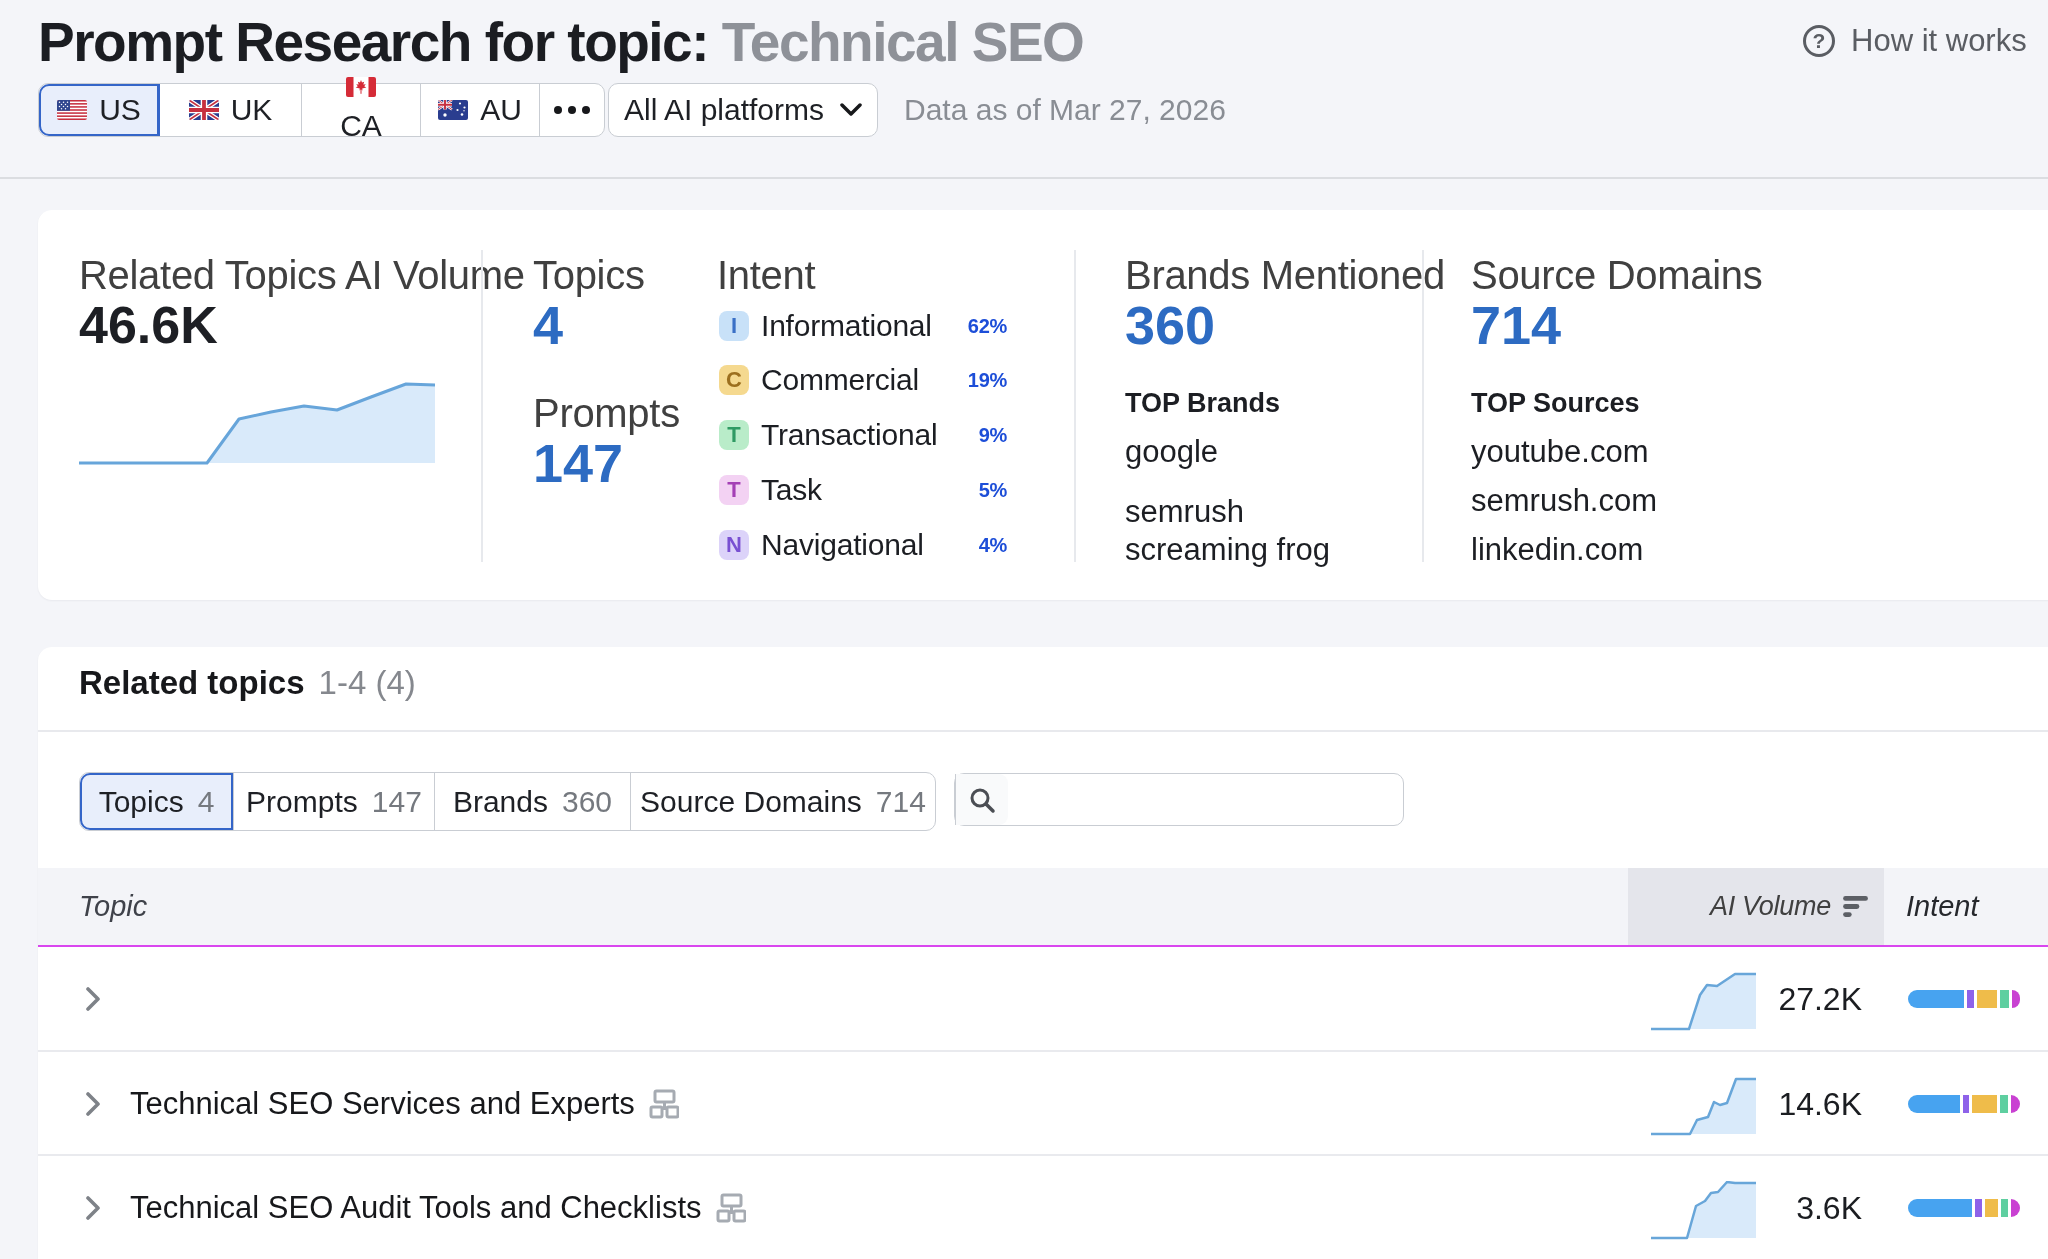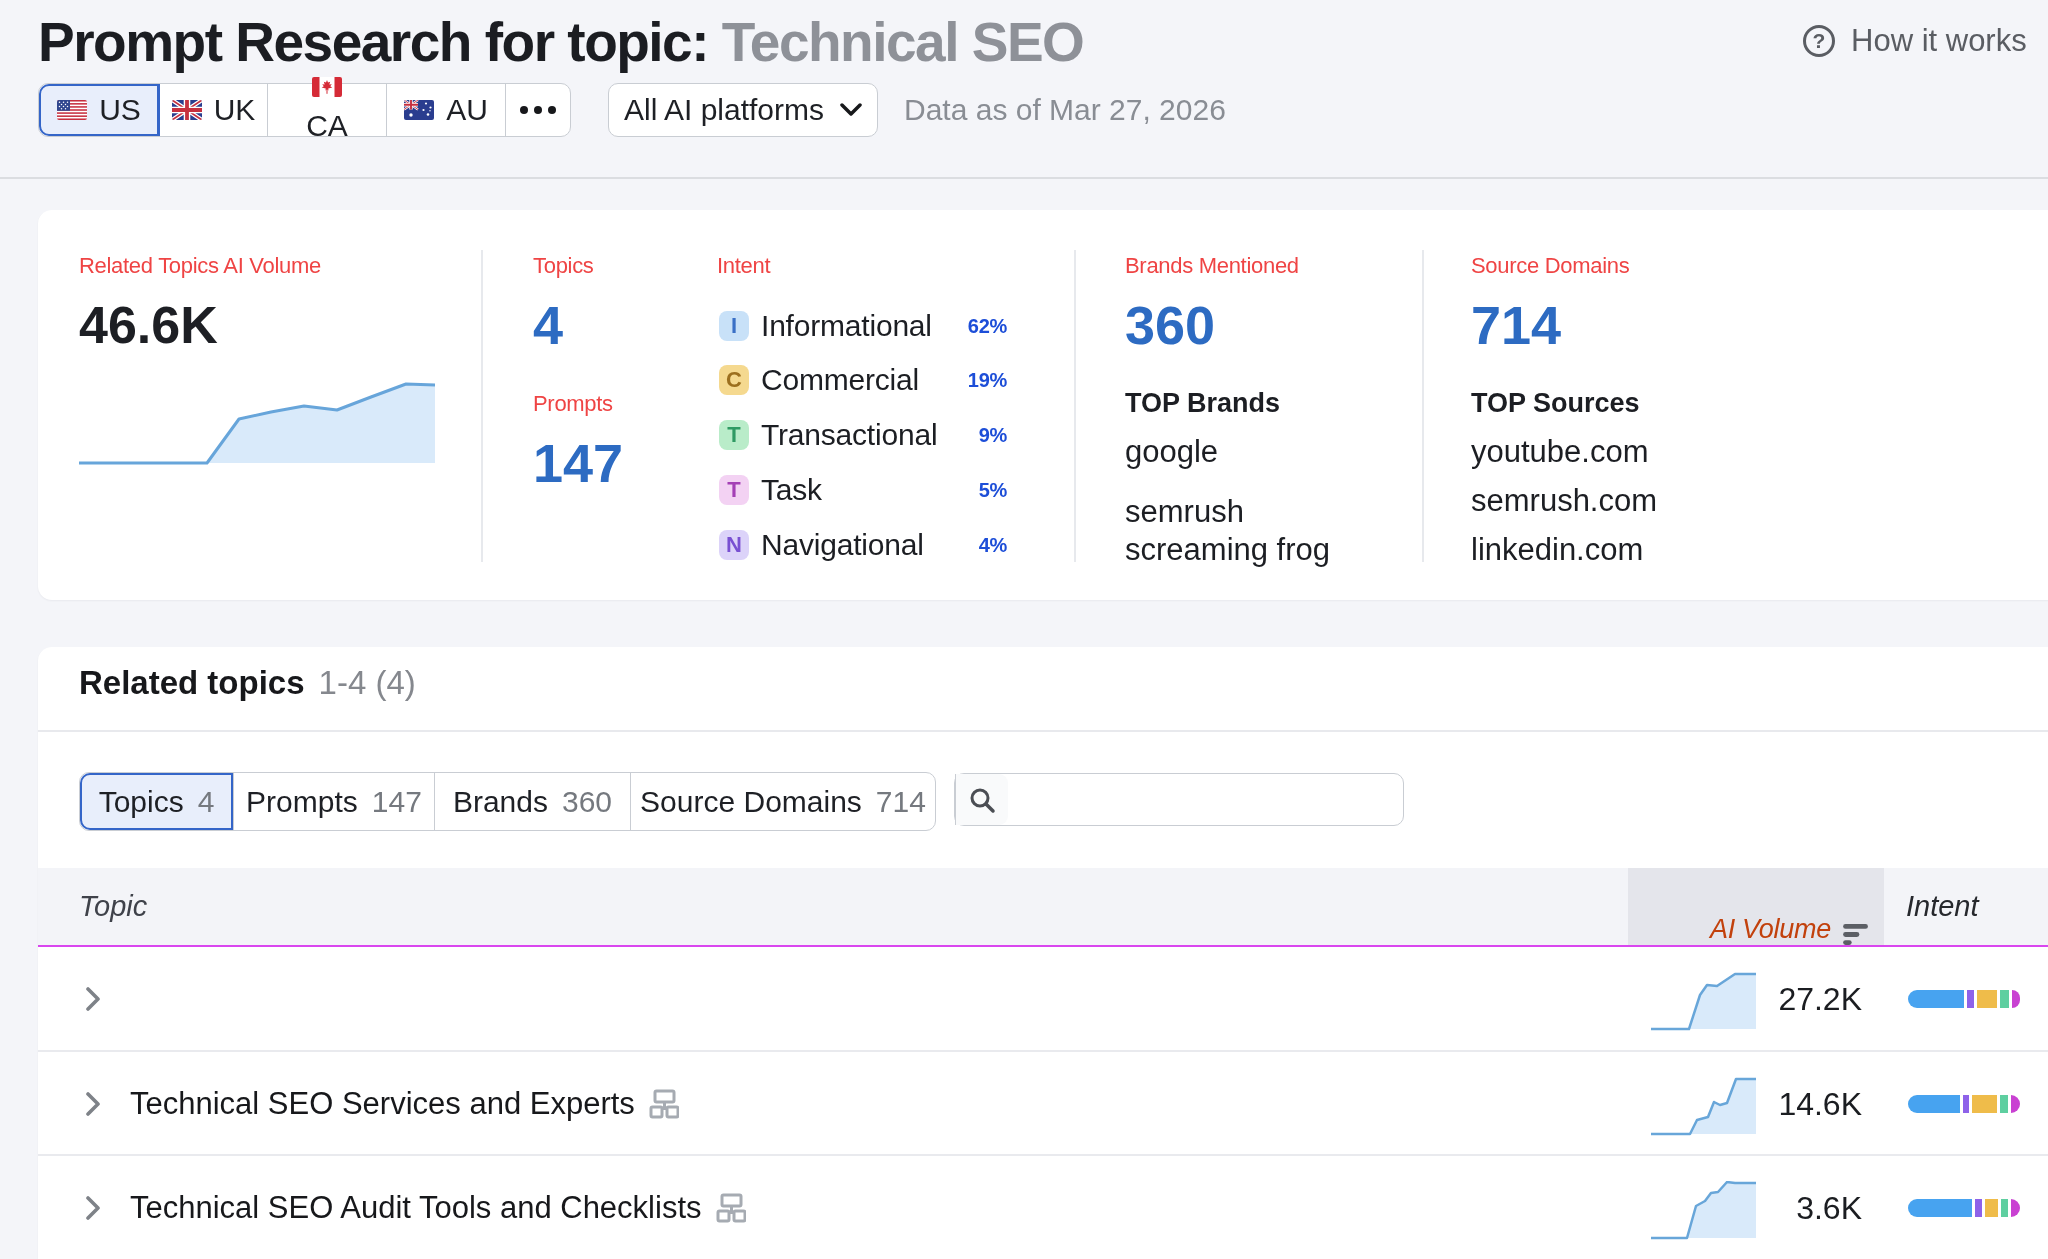--- a/index.html
+++ b/index.html
@@ -26,21 +26,21 @@
 .geo .btn.sel { background:#e8eefb; box-shadow:inset 0 0 0 2px #3465c8; border-radius:10px 0 0 10px; border-right-color:#3465c8; }
 .flag { width:30px; height:20px; border-radius:2px; position:relative; overflow:hidden; flex:0 0 auto; }
 .dots { gap:6px !important; }
 .dots span { display:inline-block; width:8px; height:8px; border-radius:50%; background:#17181b; }
 
 .aiplat { position:absolute; left:608px; top:83px; width:270px; height:54px; background:#fff; border:1px solid #c9cdd3; border-radius:10px; display:flex; align-items:center; justify-content:center; gap:16px; font-size:30px; color:#1e2025; }
 .dataas { position:absolute; left:904px; top:83px; height:54px; display:flex; align-items:center; font-size:30px; color:#898d94; }
 
 
 #statcard { left:38px; top:210px; width:2030px; height:390px; }
-.lbl { position:absolute; font-size:22px; letter-spacing:-0.3px; color:#ef4444; }
+.lbl { position:absolute; font-size:40px; letter-spacing:-0.3px; color:#404040; }
 .bignum { position:absolute; font-size:52px; font-weight:700; color:#1d1f24; }
 .bluenum { position:absolute; font-size:54px; font-weight:700; color:#2d6bc2; }
 .vline { position:absolute; width:2px; background:#e7e9ed; top:250px; height:312px; }
 
 .ibadge { width:30px; height:30px; border-radius:8px; display:flex; align-items:center; justify-content:center; font-size:22px; font-weight:700; flex:0 0 auto; }
 .irow { position:absolute; left:681px; width:288px; height:30px; display:flex; align-items:center; }
 .irow .itxt { font-size:30px; letter-spacing:-0.2px; color:#1c1e23; margin-left:12px; }
 .irow .ipct { margin-left:auto; font-size:20px; font-weight:700; letter-spacing:-0.3px; color:#1d4ed8; }
 
 .toplbl { position:absolute; font-size:27px; font-weight:700; color:#1c1e23; }
@@ -60,21 +60,21 @@
 .tabs .tab.sel { background:#e8eefb; box-shadow:inset 0 0 0 2px #3465c8; border-radius:10px 0 0 10px; }
 
 .filter { position:absolute; left:954px; top:773px; width:450px; height:53px; border:1px solid #c9cdd3; border-radius:10px; background:#fff; display:flex; }
 .filter .ph { flex:1; display:flex; align-items:center; padding-left:22px; font-size:30px; color:#7e838b; }
 .filter .sbtn { width:53px; border-left:1px solid #c9cdd3; display:flex; align-items:center; justify-content:center; background:#f9fafb; border-radius:0 9px 9px 0; }
 
 
 .thead { position:absolute; left:38px; top:868px; width:2010px; height:79px; background:#f3f4f8; border-bottom:2px solid #d946ef;font-style:italic; }
 .thcol { position:absolute; left:1590px; top:0; width:256px; height:77px; background:#e4e5eb; }
 .thead .t1 { position:absolute; left:41px; top:0; height:77px; display:flex; align-items:center; font-size:29px; color:#3f424a; }
-.thead .t2 { position:absolute; left:1672px; letter-spacing:-0.3px; top:0; height:77px; display:flex; align-items:flex-end; font-size:27px; color:#c2410c; }
+.thead .t2 { position:absolute; left:1672px; letter-spacing:-0.3px; top:0; height:77px; display:flex; align-items:center; font-size:27px; color:#404040; }
 .thead .t3 { position:absolute; left:1868px; top:0; height:77px; display:flex; align-items:center; font-size:29px; color:#26282d; }
 
 .row { position:absolute; left:38px; width:2010px; height:104px; }
 .row .chev { position:absolute; left:48px; top:50%; margin-top:-12px; }
 .row .topic { position:absolute; left:92px; top:50%; transform:translateY(-50%); font-size:31px; color:#17181b; display:flex; align-items:center; gap:14px; white-space:nowrap; }
 .row .spark { position:absolute; left:1612px; }
 .row .vol { position:absolute; left:1624px; width:200px; top:50%; transform:translateY(-50%); text-align:right; font-size:32px; color:#1b1d21; }
 .row .ibar { position:absolute; left:1870px; top:50%; margin-top:-9px; width:112px; height:18px; display:flex; }
 .row .ibar div { height:18px; margin-right:3px; }
 .row .ibar div:first-child { border-radius:9px 0 0 9px; }
@@ -117,21 +117,21 @@
           <circle cx="8.5" cy="4.4" r="0.75"></circle>
           <circle cx="2.5" cy="6.6" r="0.75"></circle>
           <circle cx="6.5" cy="6.6" r="0.75"></circle>
           <circle cx="10.5" cy="6.6" r="0.75"></circle>
           <circle cx="4.5" cy="8.8" r="0.75"></circle>
           <circle cx="8.5" cy="8.8" r="0.75"></circle>
         </g>
       </svg>
       <span>US</span>
   </div>
-  <div class="btn" style="width:108px;">
+  <div class="btn" style="width:142px;">
     <svg class="flag" width="30" height="20" viewBox="0 0 30 20">
         <rect width="30" height="20" fill="#2a3d8f"></rect>
         <path d="M0 0 L30 20 M30 0 L0 20" stroke="#fff" stroke-width="4.2"></path>
         <path d="M0 0 L30 20 M30 0 L0 20" stroke="#c62f3f" stroke-width="1.7"></path>
         <path d="M15 0 V20 M0 10 H30" stroke="#fff" stroke-width="6.6"></path>
         <path d="M15 0 V20 M0 10 H30" stroke="#c62f3f" stroke-width="3.8"></path>
       </svg>
       <span>UK</span>
   </div>
   <div class="btn" style="width:119px;flex-direction:column;">

